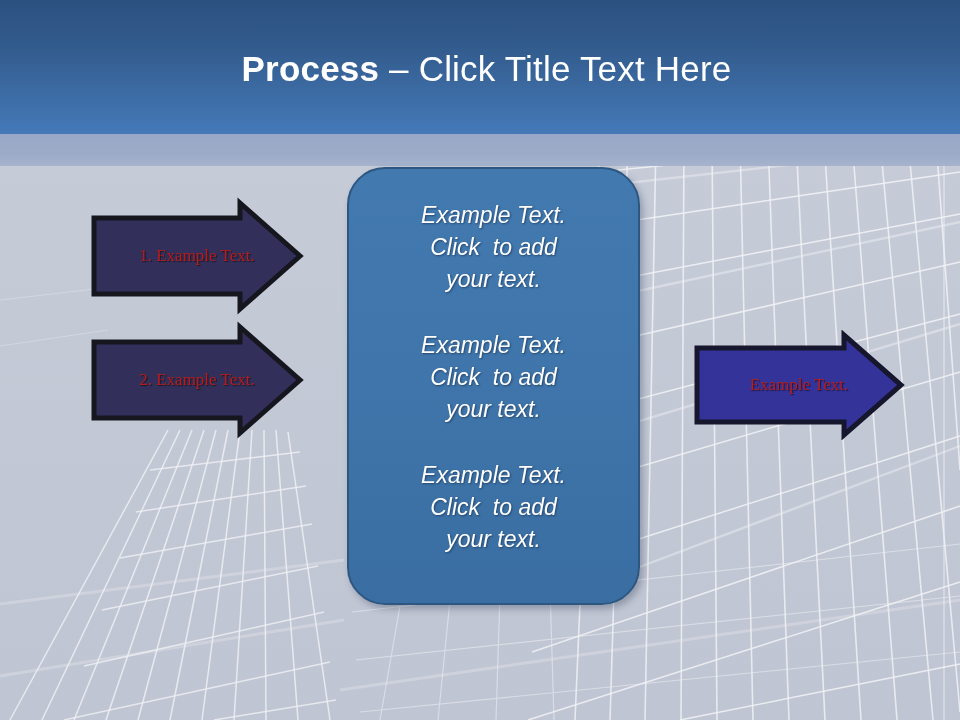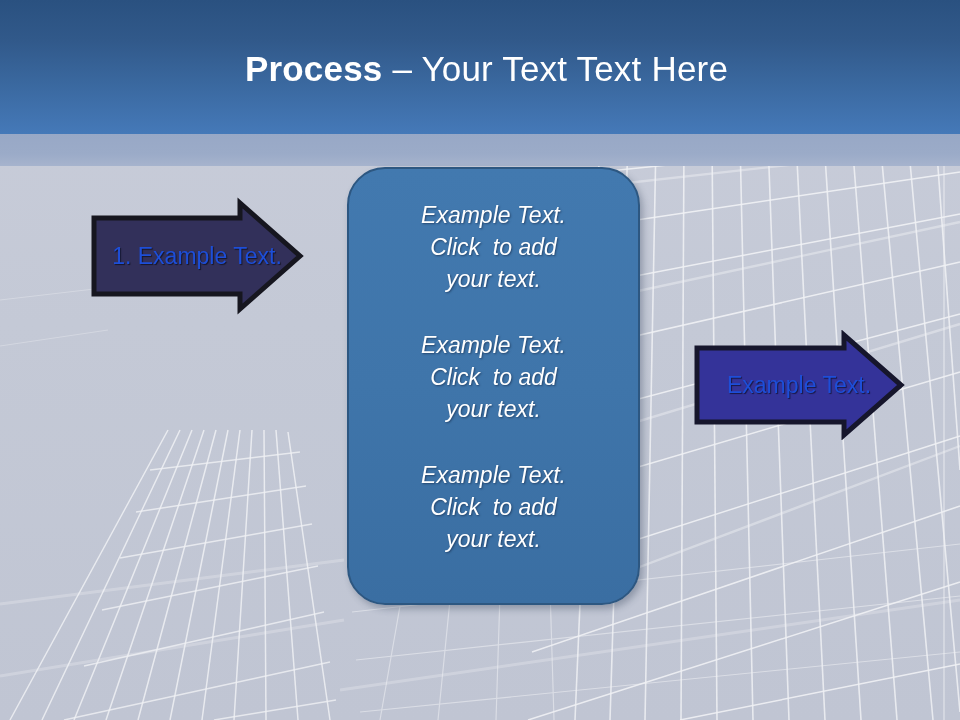--- a/index.html
+++ b/index.html
@@ -67,25 +67,26 @@
     display: block;
   }
   .arrow-label {
     position: absolute;
     left: 0; top: 0;
     width: 100%;
     height: 100%;
     display: flex;
     align-items: center;
     justify-content: center;
-    color: #1d4ed8;
-    font-size: 23px;
+    color: #b91c1c;
+    font-size: 17px;
     white-space: nowrap;
     text-shadow: 1px 1px 1px rgba(0,0,0,0.55);
     pointer-events: none;
+    font-family: Liberation Serif, serif;
   }
   .arrow-label.left-pad { padding-right: 54px; }
 
   
   .panel {
     position: absolute;
     left: 347px;
     top: 167px;
     width: 293px;
     height: 438px;
@@ -215,30 +216,36 @@
         <path d="M0 300 L120 286"></path>
         <path d="M0 346 L108 330"></path>
       </g>
     </g>
   </svg>
 
   <div class="header"></div>
   <div class="header-band"></div>
 
   <div class="title">
-    <span class="bold">Process </span><span class="rest">– Your Text Text Here</span>
+    <span class="bold">Process </span><span class="rest">– Click Title Text Here</span>
   </div>
 
   <div class="arrow" style="left:88px; top:196px; width:218px; height:120px;">
     <svg viewBox="0 0 218 120" width="218" height="120">
       <polygon points="6,22 152,22 152,7 212,60 152,113 152,98 6,98" fill="#32305a" stroke="#16161f" stroke-width="5" stroke-linejoin="miter"></polygon>
     </svg>
     <div class="arrow-label left-pad">1. Example Text.</div>
   </div>
 
+  <div class="arrow" style="left:88px; top:320px; width:218px; height:120px;">
+    <svg viewBox="0 0 218 120" width="218" height="120">
+      <polygon points="6,22 152,22 152,7 212,60 152,113 152,98 6,98" fill="#32305a" stroke="#16161f" stroke-width="5" stroke-linejoin="miter"></polygon>
+    </svg>
+    <div class="arrow-label left-pad">2. Example Text.</div>
+  </div>
 
 
   <div class="panel">
     <div class="panel-block">
       <span class="ln">Example Text.</span>
       <span class="ln">Click  to add</span>
       <span class="ln">your text.</span>
     </div>
     <div class="panel-block">
       <span class="ln">Example Text.</span>

